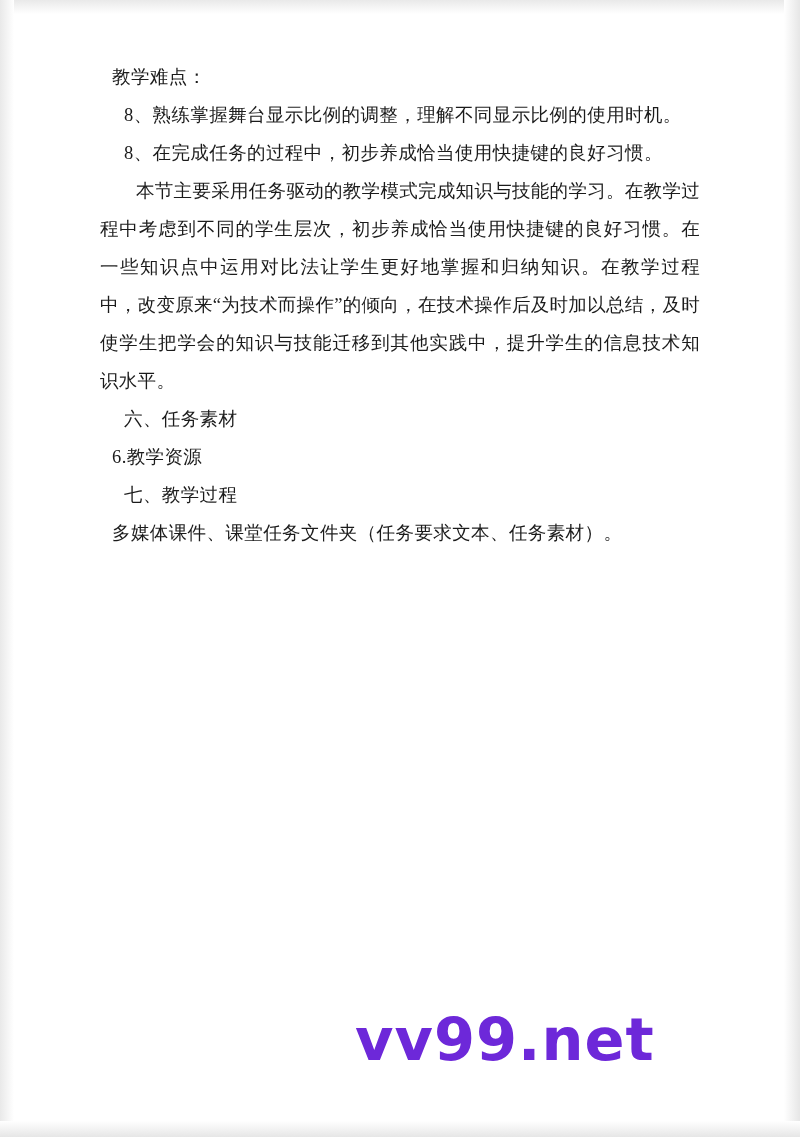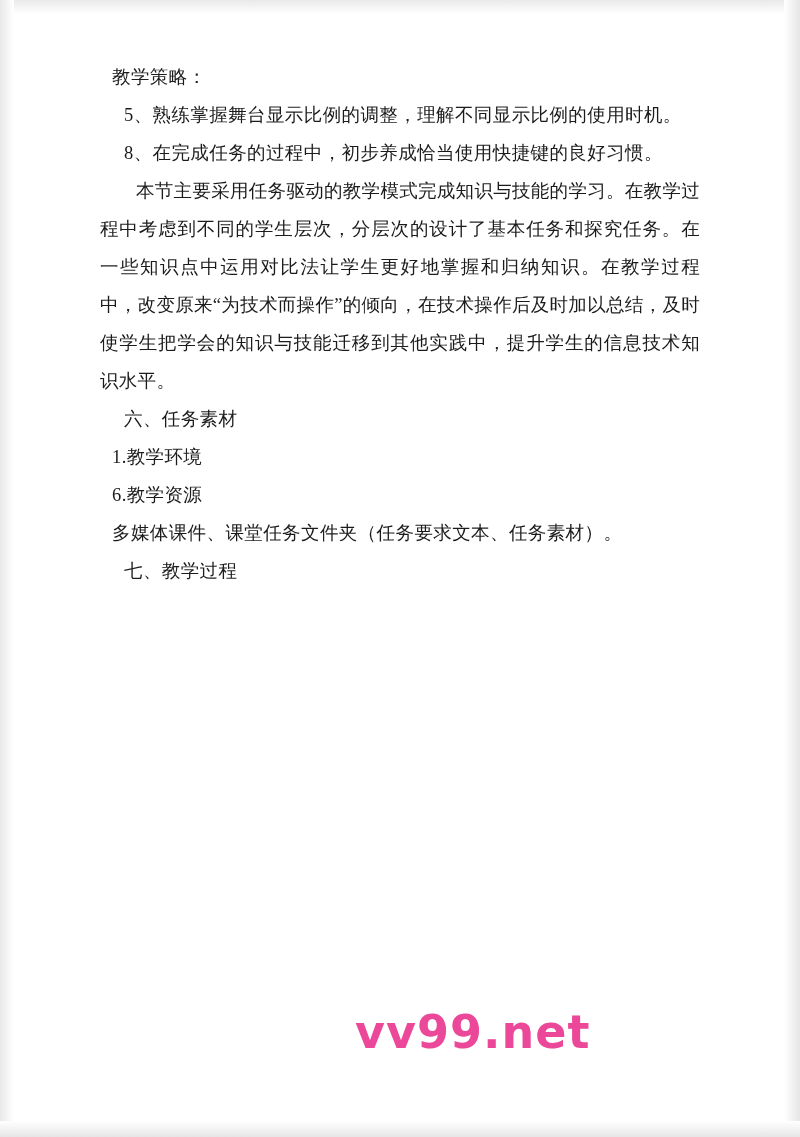--- a/index.html
+++ b/index.html
@@ -68,43 +68,42 @@
     color: #1b1b1b;
     margin: 0;
   }
 
   .watermark {
     position: absolute;
     left: 355px;
     top: 1005px;
     font-family: "DejaVu Sans", sans-serif;
     font-weight: bold;
-    font-size: 46px;
+    font-size: 59px;
     letter-spacing: 1px;
-    color: #ec4899;
+    color: #6d28d9;
     user-select: none;
   }
 </style>
 </head>
 <body>
 
 <div class="page">
   <div class="page-edge-top"></div>
   <div class="page-edge-left"></div>
   <div class="page-edge-right"></div>
   <div class="page-edge-bottom"></div>
 
   <div class="content">
-    <div class="line indent-small">教学策略：</div>
-    <div class="line indent-1">5、熟练掌握舞台显示比例的调整，理解不同显示比例的使用时机。</div>
+    <div class="line indent-small">教学难点：</div>
+    <div class="line indent-1">8、熟练掌握舞台显示比例的调整，理解不同显示比例的使用时机。</div>
     <div class="line indent-1">8、在完成任务的过程中，初步养成恰当使用快捷键的良好习惯。</div>
 
-    <p class="para">本节主要采用任务驱动的教学模式完成知识与技能的学习。在教学过程中考虑到不同的学生层次，分层次的设计了基本任务和探究任务。在一些知识点中运用对比法让学生更好地掌握和归纳知识。在教学过程中，改变原来“为技术而操作”的倾向，在技术操作后及时加以总结，及时使学生把学会的知识与技能迁移到其他实践中，提升学生的信息技术知识水平。</p>
+    <p class="para">本节主要采用任务驱动的教学模式完成知识与技能的学习。在教学过程中考虑到不同的学生层次，初步养成恰当使用快捷键的良好习惯。在一些知识点中运用对比法让学生更好地掌握和归纳知识。在教学过程中，改变原来“为技术而操作”的倾向，在技术操作后及时加以总结，及时使学生把学会的知识与技能迁移到其他实践中，提升学生的信息技术知识水平。</p>
 
     <div class="line indent-1">六、任务素材</div>
-    <div class="line indent-small">1.教学环境</div>
     <div class="line indent-small">6.教学资源</div>
+    <div class="line indent-1">七、教学过程</div>
     <div class="line indent-small">多媒体课件、课堂任务文件夹（任务要求文本、任务素材）。</div>
-    <div class="line indent-1">七、教学过程</div>
   </div>
 
   <div class="watermark">vv99.net</div>
 </div>
 
 </body></html>

